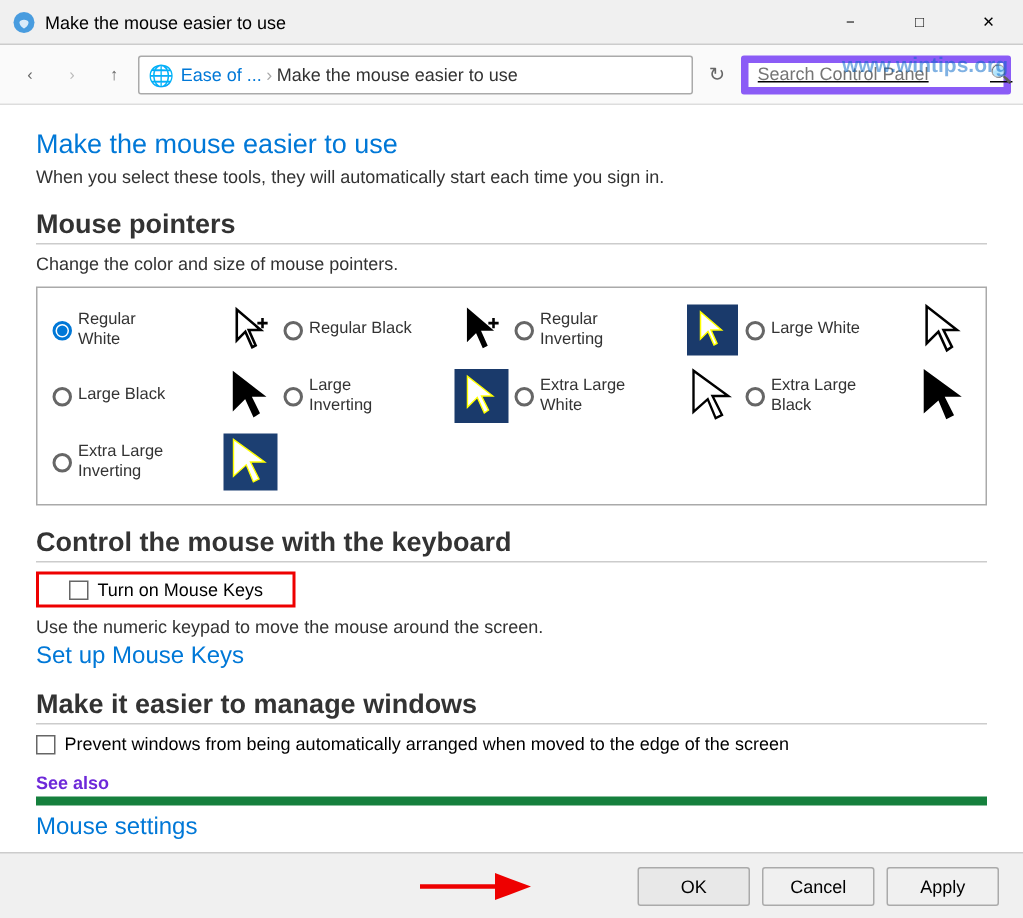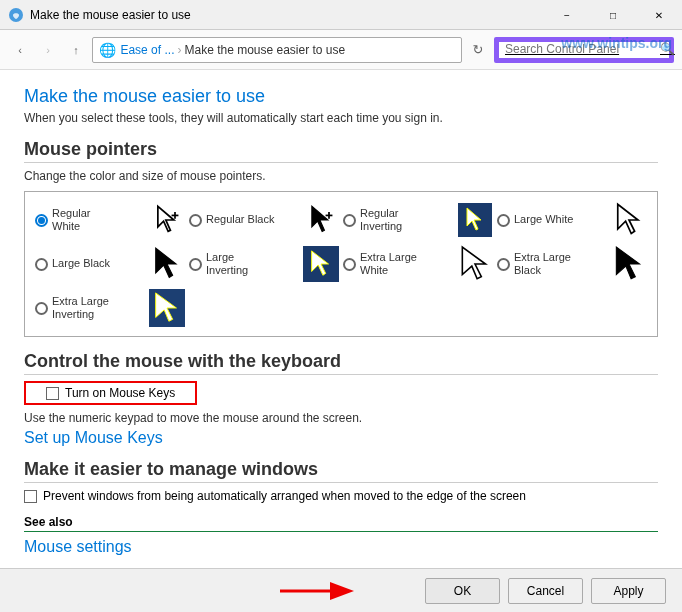--- a/index.html
+++ b/index.html
@@ -268,22 +268,22 @@
       color: #0078d7;
       text-decoration: none;
       font-size: 16px;
       cursor: pointer;
     }
 
     
     .see-also-title {
       font-size: 12px;
       font-weight: 600;
-      color: #000000;
-      border-bottom: 1px solid #15803d;
+      color: #6d28d9;
+      border-bottom: 6px solid #15803d;
       padding-bottom: 2px;
       margin-bottom: 6px;
     }
 
     
     .footer {
       height: 44px;
       background: #f0f0f0;
       border-top: 1px solid #ccc;
       display: flex;

